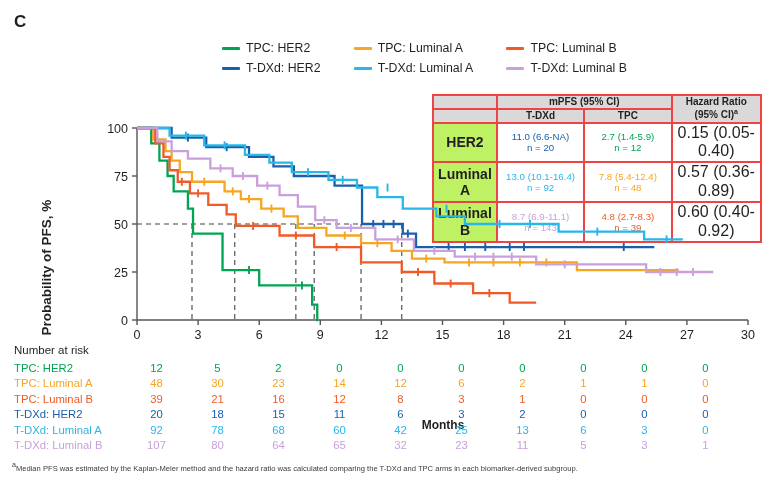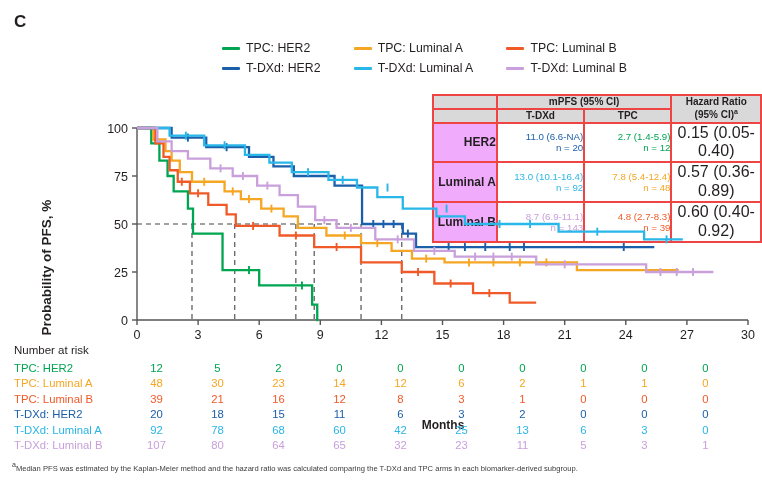--- a/index.html
+++ b/index.html
@@ -21,22 +21,22 @@
   .lg{display:flex;align-items:center;gap:6px;white-space:nowrap;}
   .lg-swatch{width:18px;height:3px;border-radius:1px;flex:none;}
   .lg-label{font-size:12.3px;color:#231f20;}
 
   
   #results-table{left:432px;top:94px;border-collapse:collapse;font-size:9.7px;}
   #results-table td,#results-table th{
     border:2px solid #ef4444;padding:0;text-align:center;vertical-align:middle;
     font-weight:normal;line-height:1.18;}
   #results-table .hdr{background:#d9d9d9;font-weight:bold;font-size:10px;}
-  #results-table .rowhdr{background:#f0abfc;font-weight:bold;font-size:12px;width:62px;height:33px;text-align:right;}
-  #results-table .val{width:86px;text-align:right;}
+  #results-table .rowhdr{background:#bef264;font-weight:bold;font-size:14px;width:62px;height:33px;}
+  #results-table .val{width:86px;}
   #results-table .hr{width:88px;font-size:16px;}
   .sup{font-size:7px;vertical-align:super;}
 
   
   #chart-area{left:0;top:90px;width:762px;height:275px;}
   #ylabel{left:-34px;top:170px;width:160px;transform:rotate(-90deg);
     text-align:center;font-size:13.5px;font-weight:bold;}
   #xlabel{left:137px;width:612px;top:328px;text-align:center;font-size:12px;font-weight:bold;}
 
   

